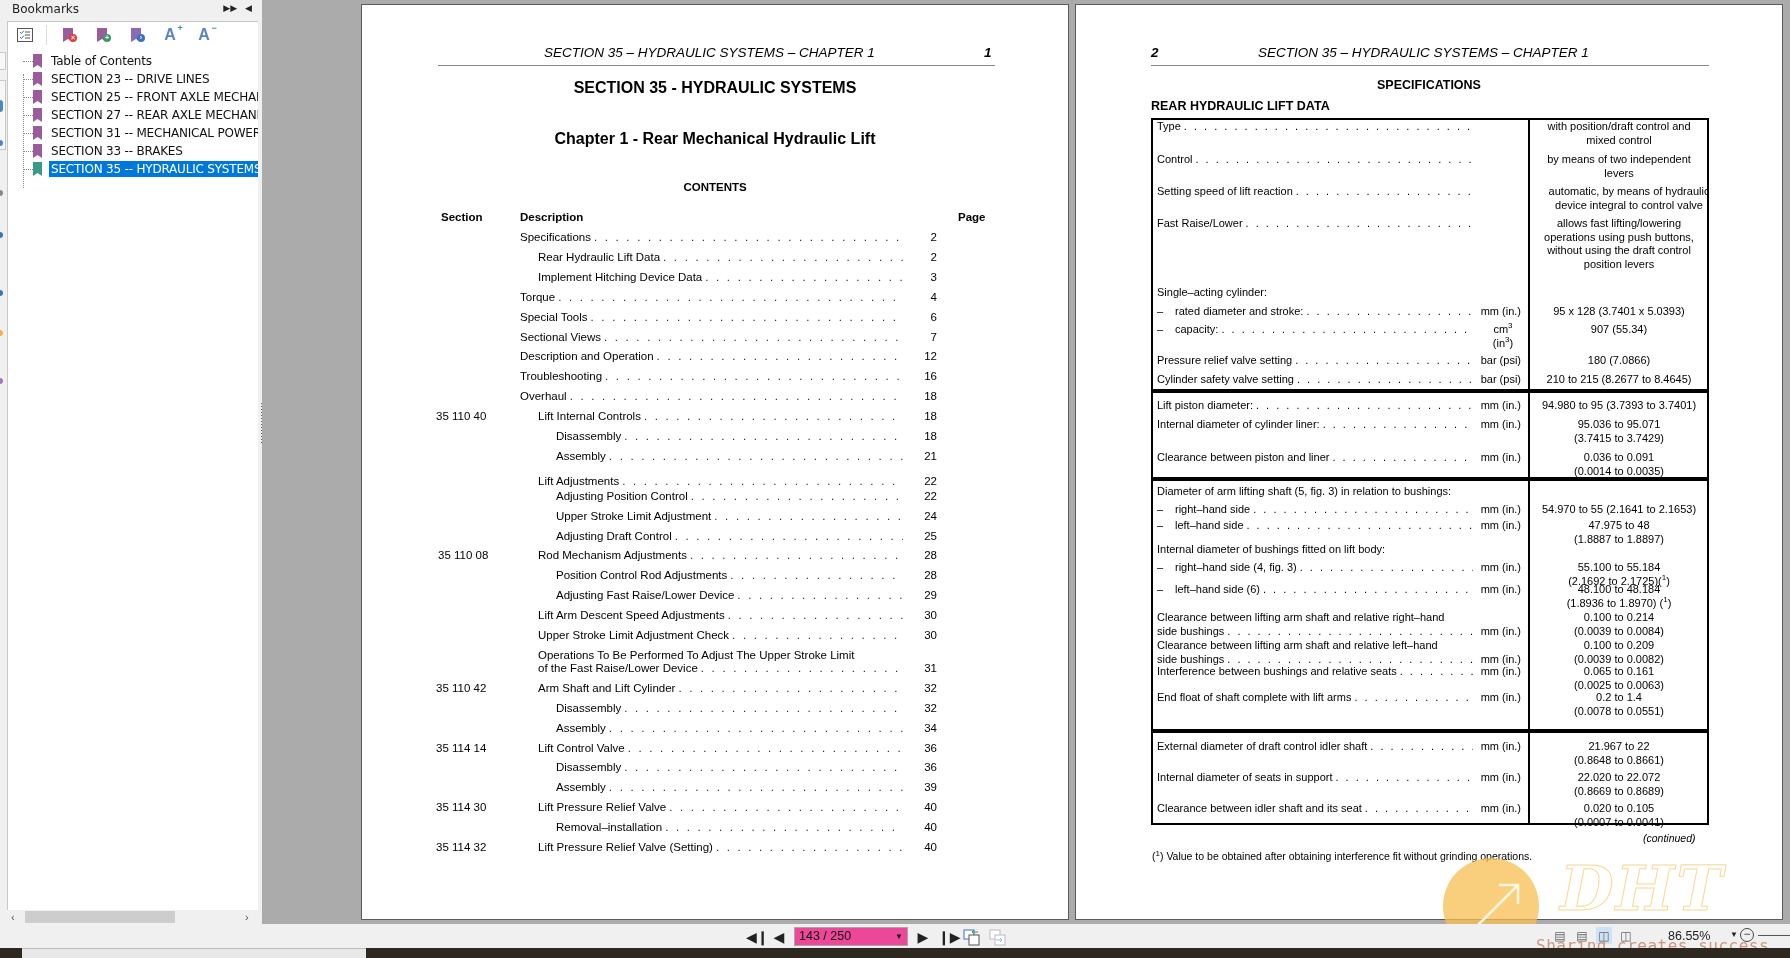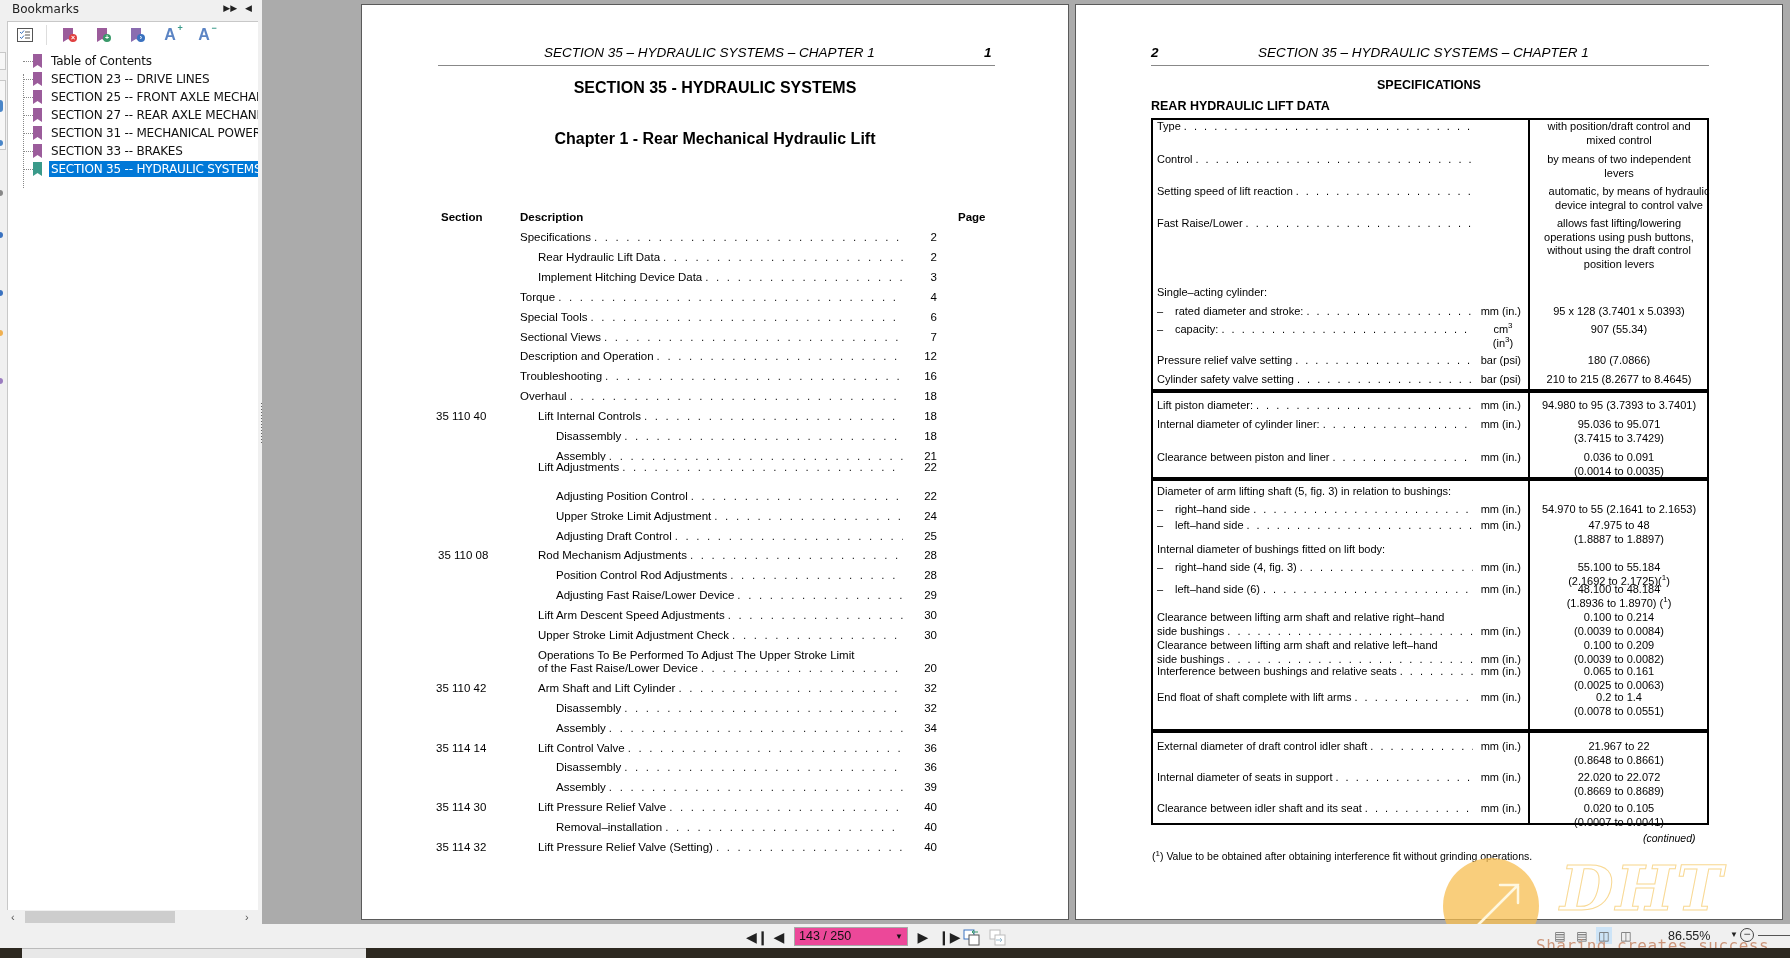--- a/index.html
+++ b/index.html
@@ -218,20 +218,21 @@
     </div>
 
   <div class="viewer">
 
     <div class="page left doc">
       <div class="running-head" style="left:182px;top:40px;">SECTION 35 – HYDRAULIC SYSTEMS – CHAPTER 1</div>
       <div class="running-head" style="left:622px;top:40px;font-weight:bold;">1</div>
       <div class="head-rule" style="left:76px;top:60px;width:557px;"></div>
       <div class="h1" style="top:74px;">SECTION 35 - HYDRAULIC SYSTEMS</div>
       <div class="h2" style="top:125px;">Chapter 1 - Rear Mechanical Hydraulic Lift</div>
+      <div class="h3" style="top:176px;">CONTENTS</div>
 
       <div class="toc-head" style="left:79px;top:206px;">Section</div>
       <div class="toc-head" style="left:158px;top:206px;text-align:right;">Description</div>
       <div class="toc-head" style="left:596px;top:206px;">Page</div>
 
       <div id="toc" style="position:absolute;left:0;top:0;width:100%;height:100%;">
           <div class="toc-row" style="top: 226px; left: 0px; width: 575px;">
             <span class="desc" style="left: 158px;">
               <span class="t">Specifications</span>
               <span class="dots"> . . . . . . . . . . . . . . . . . . . . . . . . . . . . . . . . . . . . . . . . . . . . . . . . . . . . . . . . . . . . . . . . . . . . . .</span>
@@ -309,21 +310,21 @@
             </span>
             <span class="pg">18</span>
           </div>
           <div class="toc-row" style="top: 444.9px; left: 0px; width: 575px;">
             <span class="desc" style="left: 194px;">
               <span class="t">Assembly</span>
               <span class="dots"> . . . . . . . . . . . . . . . . . . . . . . . . . . . . . . . . . . . . . . . . . . . . . . . . . . . . . . . . . . . . . . . . . . . . . .</span>
             </span>
             <span class="pg">21</span>
           </div>
-          <div class="toc-row" style="top: 456px; left: 0px; width: 575px;">
+          <div class="toc-row" style="top: 470px; left: 0px; width: 575px;">
             <span class="desc" style="left: 176px;">
               <span class="t">Lift Adjustments</span>
               <span class="dots"> . . . . . . . . . . . . . . . . . . . . . . . . . . . . . . . . . . . . . . . . . . . . . . . . . . . . . . . . . . . . . . . . . . . . . .</span>
             </span>
             <span class="pg">22</span>
           </div>
           <div class="toc-row" style="top: 484.7px; left: 0px; width: 575px;">
             <span class="desc" style="left: 194px;">
               <span class="t">Adjusting Position Control</span>
               <span class="dots"> . . . . . . . . . . . . . . . . . . . . . . . . . . . . . . . . . . . . . . . . . . . . . . . . . . . . . . . . . . . . . . . . . . . . . .</span>
@@ -379,21 +380,21 @@
               <span class="dots"> . . . . . . . . . . . . . . . . . . . . . . . . . . . . . . . . . . . . . . . . . . . . . . . . . . . . . . . . . . . . . . . . . . . . . .</span>
             </span>
             <span class="pg">30</span>
           </div>
           <div class="toc-row multi" style="top: 643.9px; left: 0px; width: 575px;">
             <span class="l1" style="left: 176px;">Operations To Be Performed To Adjust The Upper Stroke Limit</span>
             <span class="desc" style="left: 176px;">
               <span class="t">of the Fast Raise/Lower Device</span>
               <span class="dots"> . . . . . . . . . . . . . . . . . . . . . . . . . . . . . . . . . . . . . . . . . . . . . . . . . . . . . . . . . . . . . . . . . . . . . .</span>
             </span>
-            <span class="pg">20</span>
+            <span class="pg">31</span>
           </div>
           <div class="toc-row" style="top: 676.8px; left: 0px; width: 575px;">
             <span class="sec" style="left: 74px;">35 110 42</span>
             <span class="desc" style="left: 176px;">
               <span class="t">Arm Shaft and Lift Cylinder</span>
               <span class="dots"> . . . . . . . . . . . . . . . . . . . . . . . . . . . . . . . . . . . . . . . . . . . . . . . . . . . . . . . . . . . . . . . . . . . . . .</span>
             </span>
             <span class="pg">32</span>
           </div>
           <div class="toc-row" style="top: 696.7px; left: 0px; width: 575px;">

